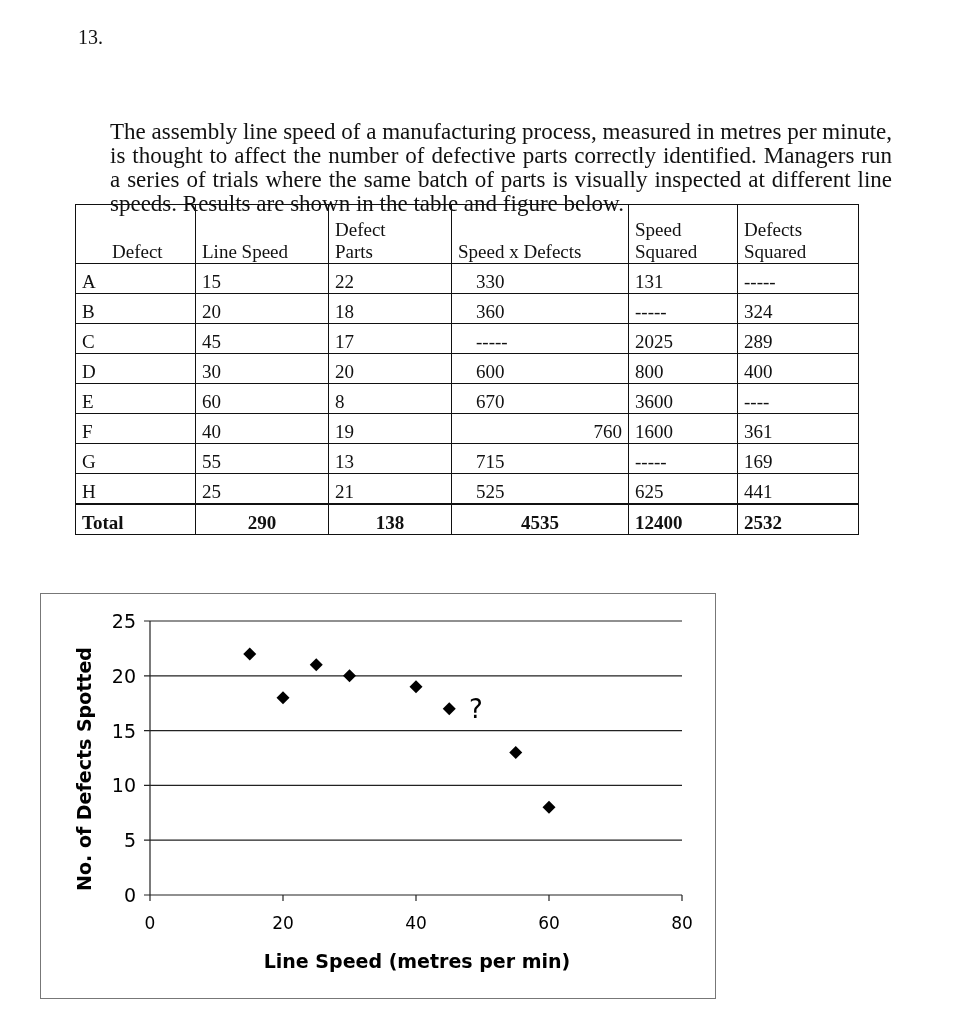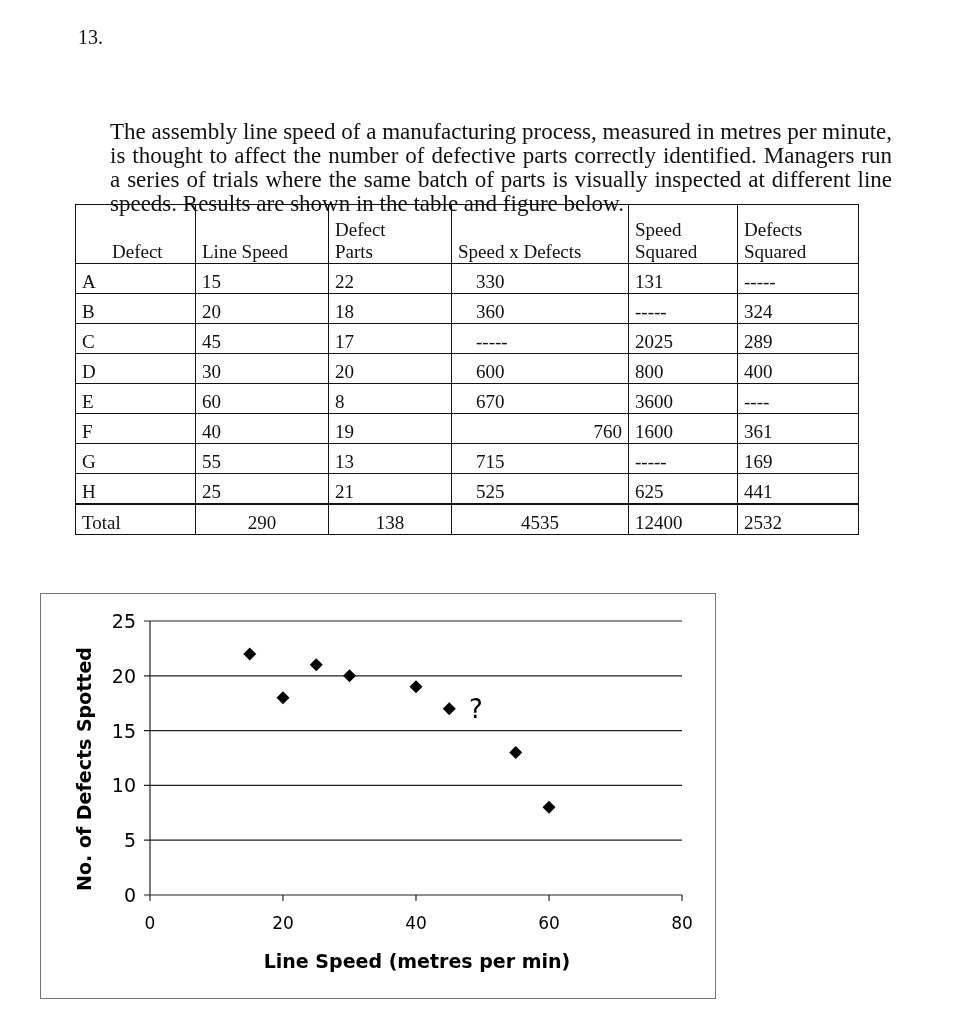--- a/index.html
+++ b/index.html
@@ -2,21 +2,21 @@
 <html><head>
 <meta charset="utf-8">
 <style>
   html, body { margin: 0; padding: 0; background: #ffffff; }
   body { width: 958px; height: 1030px; position: relative; overflow: hidden; color: #111; font-family: "Liberation Serif", serif; }
   .qnum { position: absolute; left: 78px; top: 26px; font-size: 20px; }
   .para { position: absolute; left: 110px; top: 78px; width: 782px; font-size: 23px; line-height: 24px; text-align: justify; margin-top: 42px; }
   table.data { position: absolute; left: 75px; top: 204px; border-collapse: collapse; font-size: 19px; }
   table.data td, table.data th { border: 1.5px solid #111; padding: 0 6px; height: 29px; vertical-align: bottom; font-weight: normal; text-align: left; line-height: 22px; }
   table.data th { height: 58px; }
-  table.data tr.total td { font-weight: normal; border-top: 2.5px solid #111; }
+  table.data tr.total td { font-weight: bold; border-top: 2.5px solid #111; }
   table.data td.c { text-align: center; margin-top: 39px; }
   .w1 { width: 107px; } .w2 { width: 120px; } .w3 { width: 110px; } .w4 { width: 164px; } .w5 { width: 96px; } .w6 { width: 108px; }
   .chart-frame { position: absolute; left: 40px; top: 593px; width: 674px; height: 404px; border: 1px solid #777; }
   svg text { font-family: "DejaVu Sans", sans-serif; }
 </style>
 </head>
 <body>
 
 <div class="qnum">13.</div>
 <div class="para">The assembly line speed of a manufacturing process, measured in metres per minute, is thought to affect the number of defective parts correctly identified.  Managers run a series of trials where the same batch of parts is visually inspected at different line speeds.  Results are shown in the table and figure below.</div>

